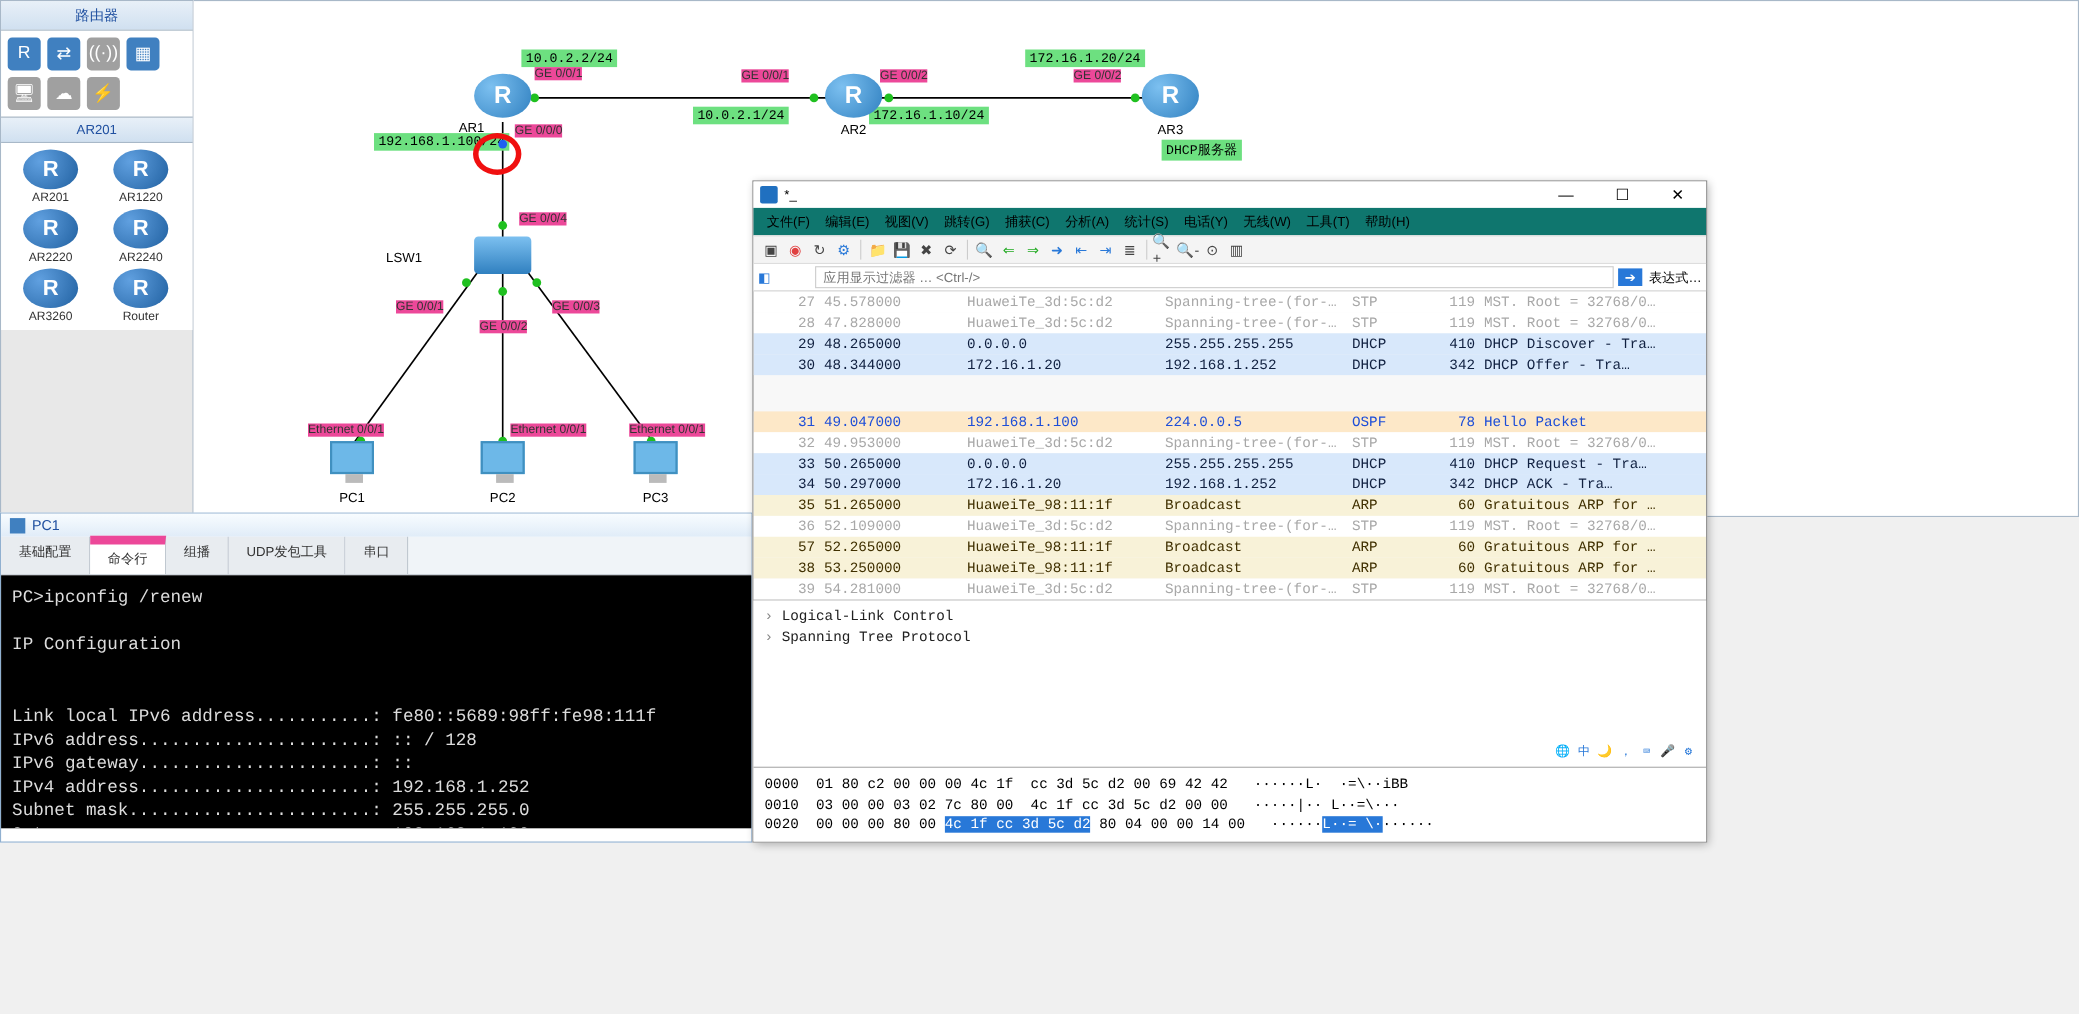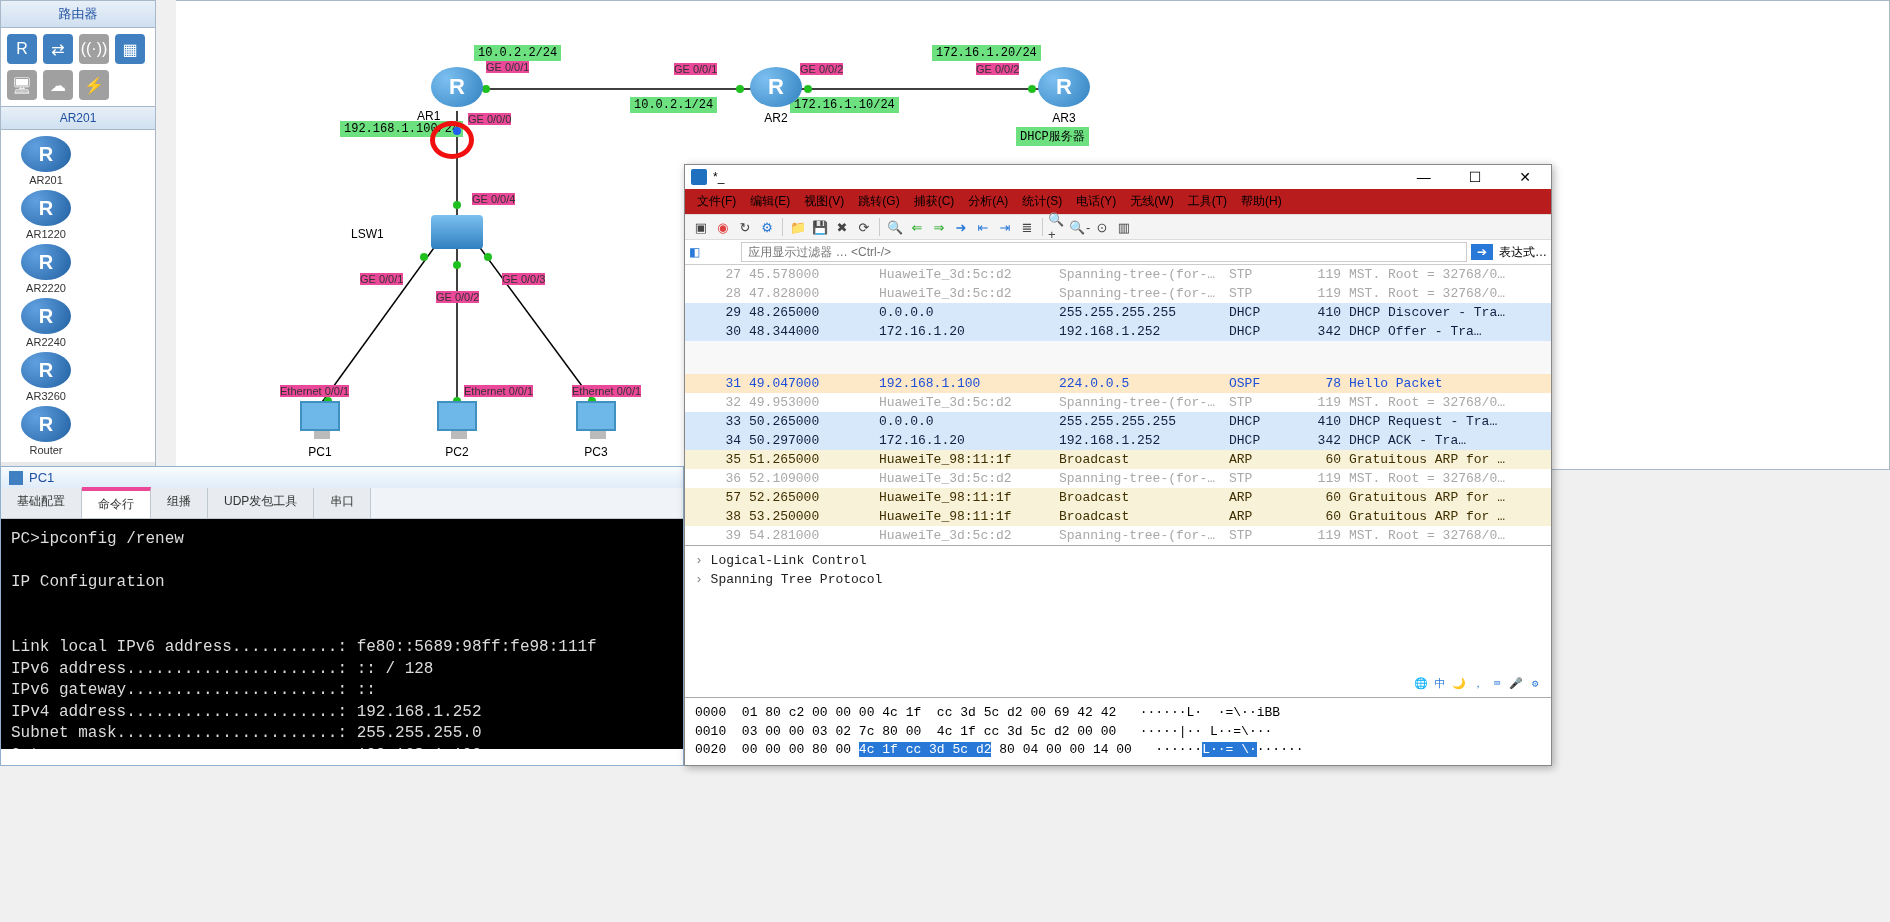--- a/index.html
+++ b/index.html
@@ -1,19 +1,19 @@
 <!DOCTYPE html>
 <html><head>
 <meta charset="utf-8">
 <style>
   * { margin: 0; padding: 0; box-sizing: border-box; }
   body { font-family: "Microsoft YaHei", Arial, sans-serif; font-size: 12px; background: #f0f0f0; width: 1890px; height: 922px; overflow: hidden; position: relative; }
 
   
-  .palette { position: absolute; left: 0; top: 0; width: 156px; height: 470px; background: #e8e8e8; border: 1px solid #a8b8c8; }
+  .palette { position: absolute; left: 0; top: 0; width: 176px; height: 470px; background: #e8e8e8; border: 1px solid #a8b8c8; }
   .palette-header { background: linear-gradient(#e8f0f8, #d0e0f0); text-align: center; padding: 4px; border-bottom: 1px solid #a8b8c8; color: #2050a0; font-size: 13px; }
   .palette-icons { display: flex; flex-wrap: wrap; gap: 6px; padding: 6px; background: #fff; }
   .palette-icon { width: 30px; height: 30px; background: #4080c0; border-radius: 4px; display: flex; align-items: center; justify-content: center; color: #fff; font-size: 16px; cursor: pointer; }
   .palette-icon.gray { background: #a0a0a0; }
   .palette-sub { background: linear-gradient(#e8f0f8, #d0e0f0); text-align: center; padding: 4px; border-top: 1px solid #a8b8c8; border-bottom: 1px solid #a8b8c8; color: #2050a0; }
   .dev-grid { display: flex; flex-wrap: wrap; padding: 6px; gap: 4px; background: #fff; }
   .dev-item { width: 78px; text-align: center; cursor: pointer; }
   .dev-icon { width: 50px; height: 36px; margin: 0 auto; background: radial-gradient(circle at 30% 30%, #60a0e0, #2060a0); border-radius: 50%; position: relative; color: #fff; display: flex; align-items: center; justify-content: center; font-size: 20px; font-weight: bold; }
   .dev-label { font-size: 11px; color: #333; margin-top: 2px; }
 
@@ -30,30 +30,30 @@
   .dot-green { position: absolute; width: 8px; height: 8px; background: #20c020; border-radius: 50%; }
   .dot-blue { position: absolute; width: 8px; height: 8px; background: #2060f0; border-radius: 50%; }
   .red-circle { position: absolute; width: 44px; height: 38px; border: 5px solid #f01010; border-radius: 50%; }
 
   
   .pc1 { position: absolute; left: 0; top: 466px; width: 684px; height: 300px; border: 1px solid #90b0d0; background: #fff; }
   .pc1-title { background: linear-gradient(#f8fcff, #e0ecf8); padding: 3px 8px; color: #2050a0; font-size: 13px; display: flex; align-items: center; gap: 6px; }
   .pc1-title .ticon { width: 14px; height: 14px; background: #4080c0; }
   .pc1-tabs { display: flex; background: #f0f4f8; border-bottom: 1px solid #c0c8d0; }
   .pc1-tab { padding: 5px 16px; border-right: 1px solid #c0c8d0; font-size: 12px; color: #333; cursor: pointer; background: #e8ecf0; }
-  .pc1-tab.active { background: #fff; border-top: 4px solid #ec4899; margin-top: -1px; }
+  .pc1-tab.active { background: #fff; border-top: 8px solid #ec4899; margin-top: -1px; }
   .pc1-term { background: #000; color: #dcdcdc; font-family: "Consolas", "Courier New", monospace; font-size: 16px; padding: 10px; height: 230px; line-height: 1.35; white-space: pre; overflow: hidden; }
 
   
   .ws { position: absolute; left: 684px; top: 164px; width: 868px; height: 602px; background: #f8f8f8; border: 1px solid #888; box-shadow: 2px 2px 8px rgba(0,0,0,0.3); display: flex; flex-direction: column; }
   .ws-title { display: flex; align-items: center; padding: 4px 6px; background: #fff; }
   .ws-title-icon { width: 16px; height: 16px; background: #2070c0; border-radius: 2px; margin-right: 6px; }
   .ws-title-text { flex: 1; font-size: 12px; }
   .ws-ctrl { margin-left: 10px; padding: 0 14px; font-size: 14px; cursor: pointer; }
-  .ws-menu { display: flex; gap: 2px; padding: 2px 6px; background: #b91c1c; font-size: 12px; text-align: right; }
+  .ws-menu { display: flex; gap: 2px; padding: 2px 6px; background: #0f766e; font-size: 12px; text-align: right; }
   .ws-menu span { padding: 2px 6px; cursor: pointer; }
   .ws-toolbar { display: flex; gap: 2px; padding: 2px 6px; border-top: 1px solid #ddd; border-bottom: 1px solid #ddd; background: #f4f4f4; align-items: center; }
   .ws-tbtn { width: 20px; height: 20px; display: flex; align-items: center; justify-content: center; font-size: 13px; cursor: pointer; color: #444; }
   .ws-filter { display: flex; padding: 2px 4px; align-items: center; background: #fff; border-bottom: 1px solid #ccc; }
   .ws-filter-input { flex: 1; border: 1px solid #ccc; padding: 2px 6px; font-size: 12px; color: #888; margin-left: 37px; }
   .ws-filter-btn { margin-left: 4px; padding: 1px 6px; background: #2878d8; color: #fff; font-size: 12px; cursor: pointer; }
   .ws-extra { margin-left: 6px; font-size: 12px; cursor: pointer; }
 
   .ws-list { flex: 0 0 auto; overflow: hidden; border-bottom: 1px solid #aaa; font-family: "Consolas", "Courier New", monospace; font-size: 13px; }
   .ws-head { display: flex; background: #fff; border-bottom: 1px solid #ccc; font-family: "Microsoft YaHei", sans-serif; font-size: 12px; }
@@ -172,21 +172,21 @@
     <div class="node-label" style="position:absolute; left:-14px; top:38px;">AR1</div>
   </div>
   <div class="node" style="left:574px; top:66px;">
     <div class="router">R</div>
     <div class="node-label">AR2</div>
   </div>
   <div class="node" style="left:862px; top:66px;">
     <div class="router">R</div>
     <div class="node-label">AR3</div>
   </div>
-  <div class="ip-tag" style="left:840px; top:126px;">DHCP服务器</div>
+  <div class="ip-tag" style="left:880px; top:126px;">DHCP服务器</div>
 
   <div class="node" style="left:255px; top:214px;">
     <div class="switch"></div>
     <div class="node-label" style="position:absolute; left:-80px; top:8px;">LSW1</div>
   </div>
   <div class="node" style="left:124px; top:400px;">
     <div class="pc"></div>
       <div class="node-label" style="margin-top:14px;">PC1</div>
   </div>
   <div class="node" style="left:261px; top:400px;">

